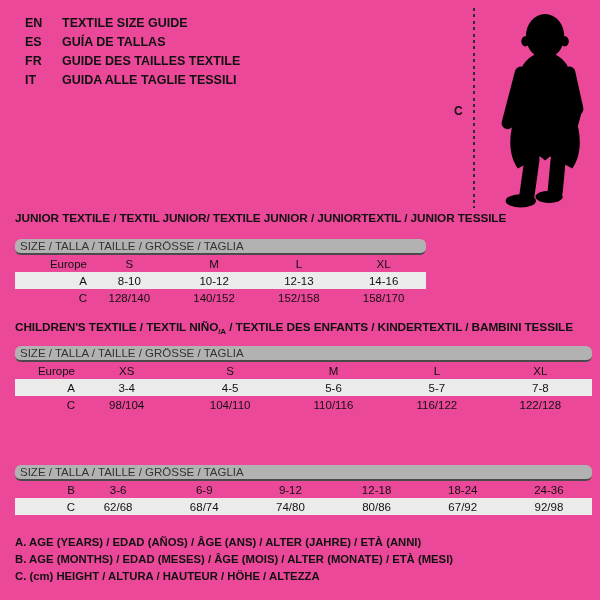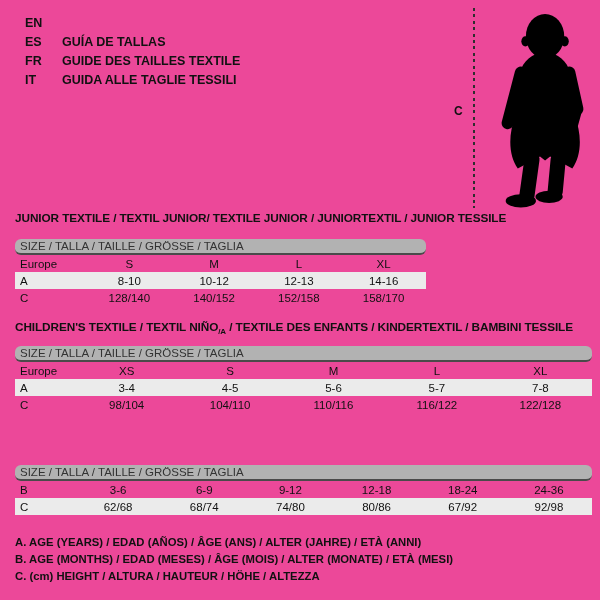--- a/index.html
+++ b/index.html
@@ -37,35 +37,36 @@
   .t3{top:465px;width:577px;}
   .band{
     height:16px;background:var(--band);border-bottom:2px solid var(--rule);
     display:flex;align-items:center;padding-left:5px;
     font-size:11.5px;color:var(--band-ink);box-sizing:border-box;white-space:nowrap;border-radius:6px;
   }
   .trow{display:grid;height:17px;align-items:center;font-size:11.5px;}
   .t1 .trow{grid-template-columns:72px repeat(4,1fr);}
   .t2 .trow{grid-template-columns:60px repeat(5,1fr);}
   .t3 .trow{grid-template-columns:60px repeat(6,1fr);}
-  .lbl{text-align:left;padding-left:5px;white-space:nowrap;}
+  .lbl{text-align:right;padding-left:5px;white-space:nowrap;}
   .cell{text-align:center;white-space:nowrap;}
   .stripe{background:var(--stripe);}
   
   .footnotes{position:absolute;left:15px;top:534px;font-weight:bold;font-size:11.3px;line-height:17.2px;}
   .footnote{white-space:nowrap;}
 </style>
 </head>
 <body>
 
 <div class="canvas">
 
   <div class="lang-block">
     <div class="lang-row">
       <span class="lang-code">EN</span>
+      <span class="lang-label">TEXTILE SIZE GUIDE</span>
     </div>
     <div class="lang-row">
       <span class="lang-code">ES</span>
       <span class="lang-label">GUÍA DE TALLAS</span>
     </div>
     <div class="lang-row">
       <span class="lang-code">FR</span>
       <span class="lang-label">GUIDE DES TAILLES TEXTILE</span>
     </div>
     <div class="lang-row">

